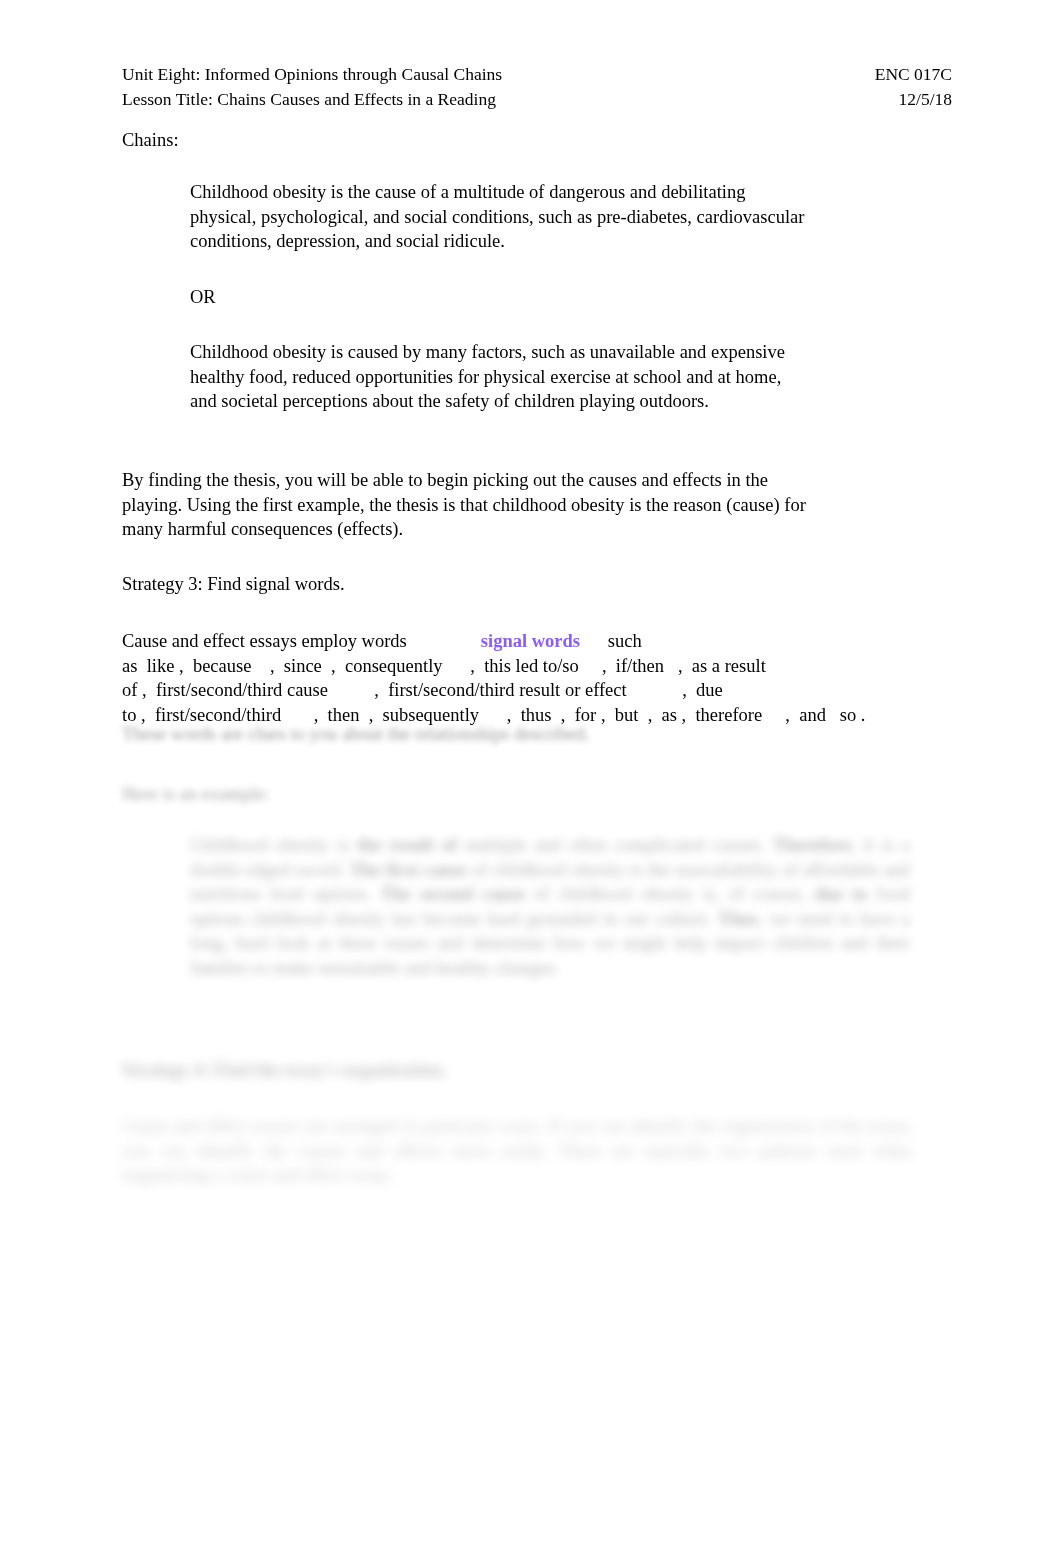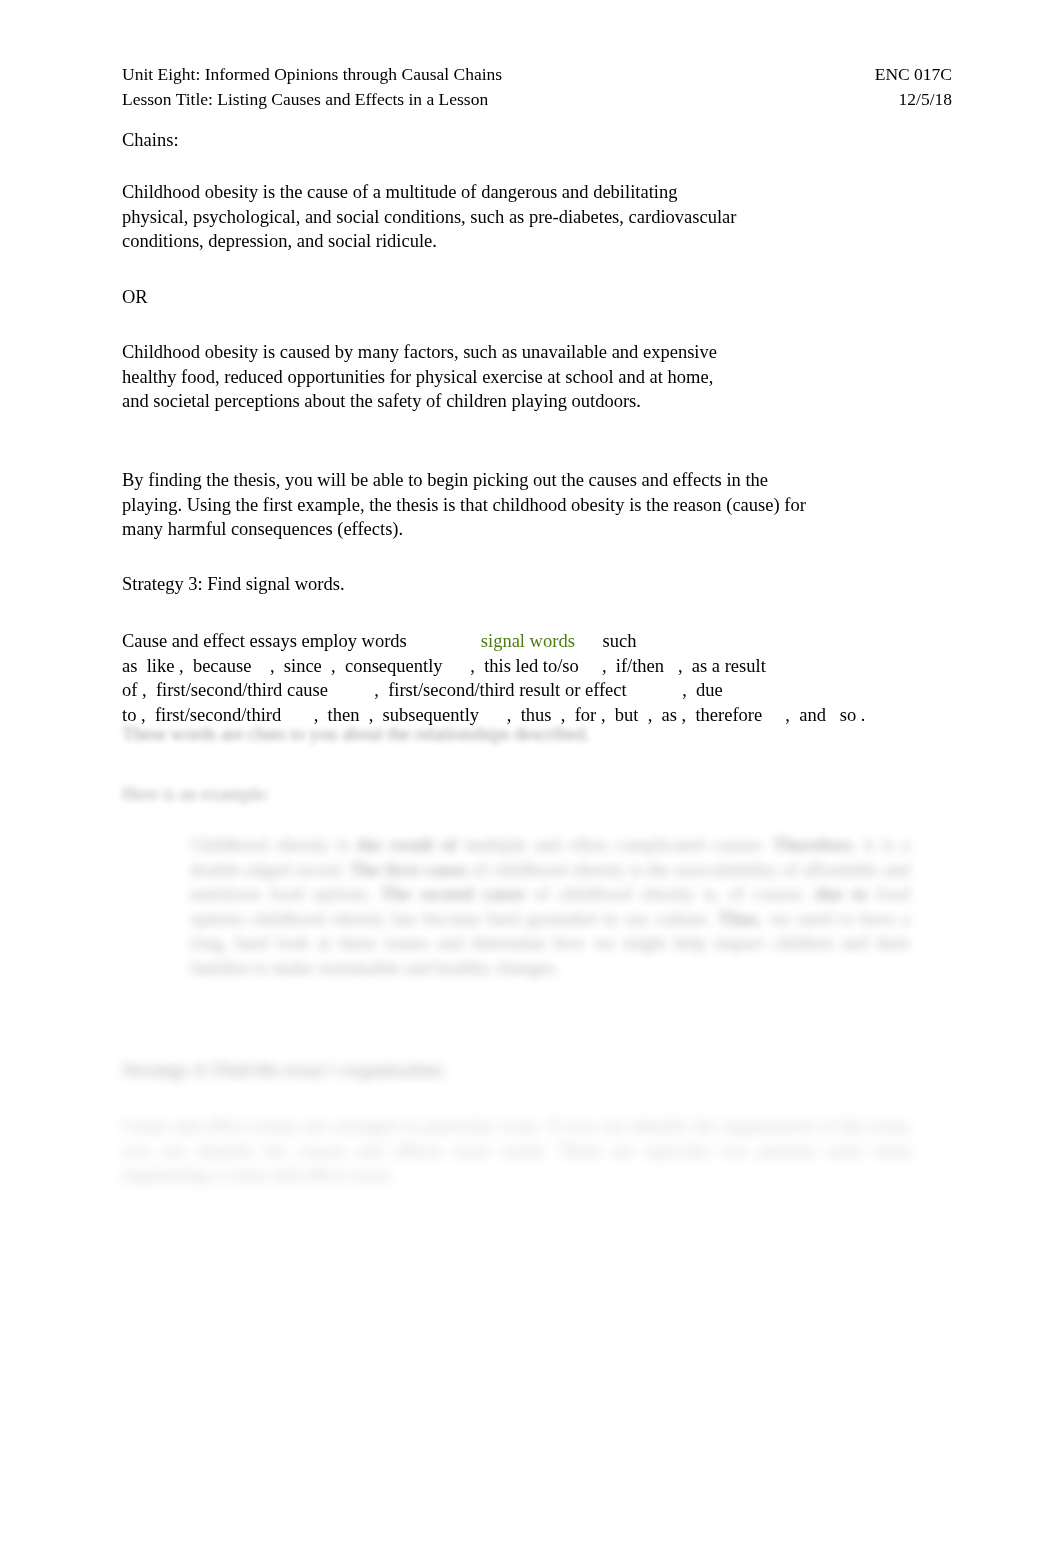--- a/index.html
+++ b/index.html
@@ -47,33 +47,35 @@
   .header-right { text-align: left; }
 
   
   .block {
     position: absolute;
     left: 0;
     font-size: 18.5px;
     line-height: 24.5px;
   }
   .indent {
+    margin-left: 68px;
   }
   .para-line { white-space: pre-wrap; }
 
   .label-example { top: 128px; }
   .example-one   { top: 180px; width: 620px; }
   .or-label      { top: 285px; }
   .example-two   { top: 340px; width: 620px; }
   .thesis-para   { top: 468px; width: 700px; }
   .strategy3     { top: 572px; }
   .signal-para   { top: 629px; width: 830px; }
 
   .teal {
-    color: #4d7c0f;
+    color: #8b5cf6;
+    font-weight: bold;
   }
 
   
   .faded {
     position: absolute;
     left: 0;
     font-size: 18.5px;
     line-height: 24.5px;
   }
   .fade-1 {
@@ -117,21 +119,21 @@
 
 <div class="page">
   <div class="content">
 
     <div class="doc-header">
       <div class="header-row">
         <span class="header-left">Unit Eight: Informed Opinions through Causal Chains</span>
         <span class="header-right">ENC 017C</span>
       </div>
       <div class="header-row">
-        <span class="header-left">Lesson Title: Listing Causes and Effects in a Lesson</span>
+        <span class="header-left">Lesson Title: Chains Causes and Effects in a Reading</span>
         <span class="header-right">12/5/18</span>
       </div>
     </div>
 
     <div class="block label-example">Chains:</div>
 
     <div class="block example-one indent">Childhood obesity is the cause of a multitude of dangerous and debilitating physical, psychological, and social conditions, such as pre-diabetes, cardiovascular conditions, depression, and social ridicule.</div>
 
     <div class="block or-label indent">OR</div>
 

